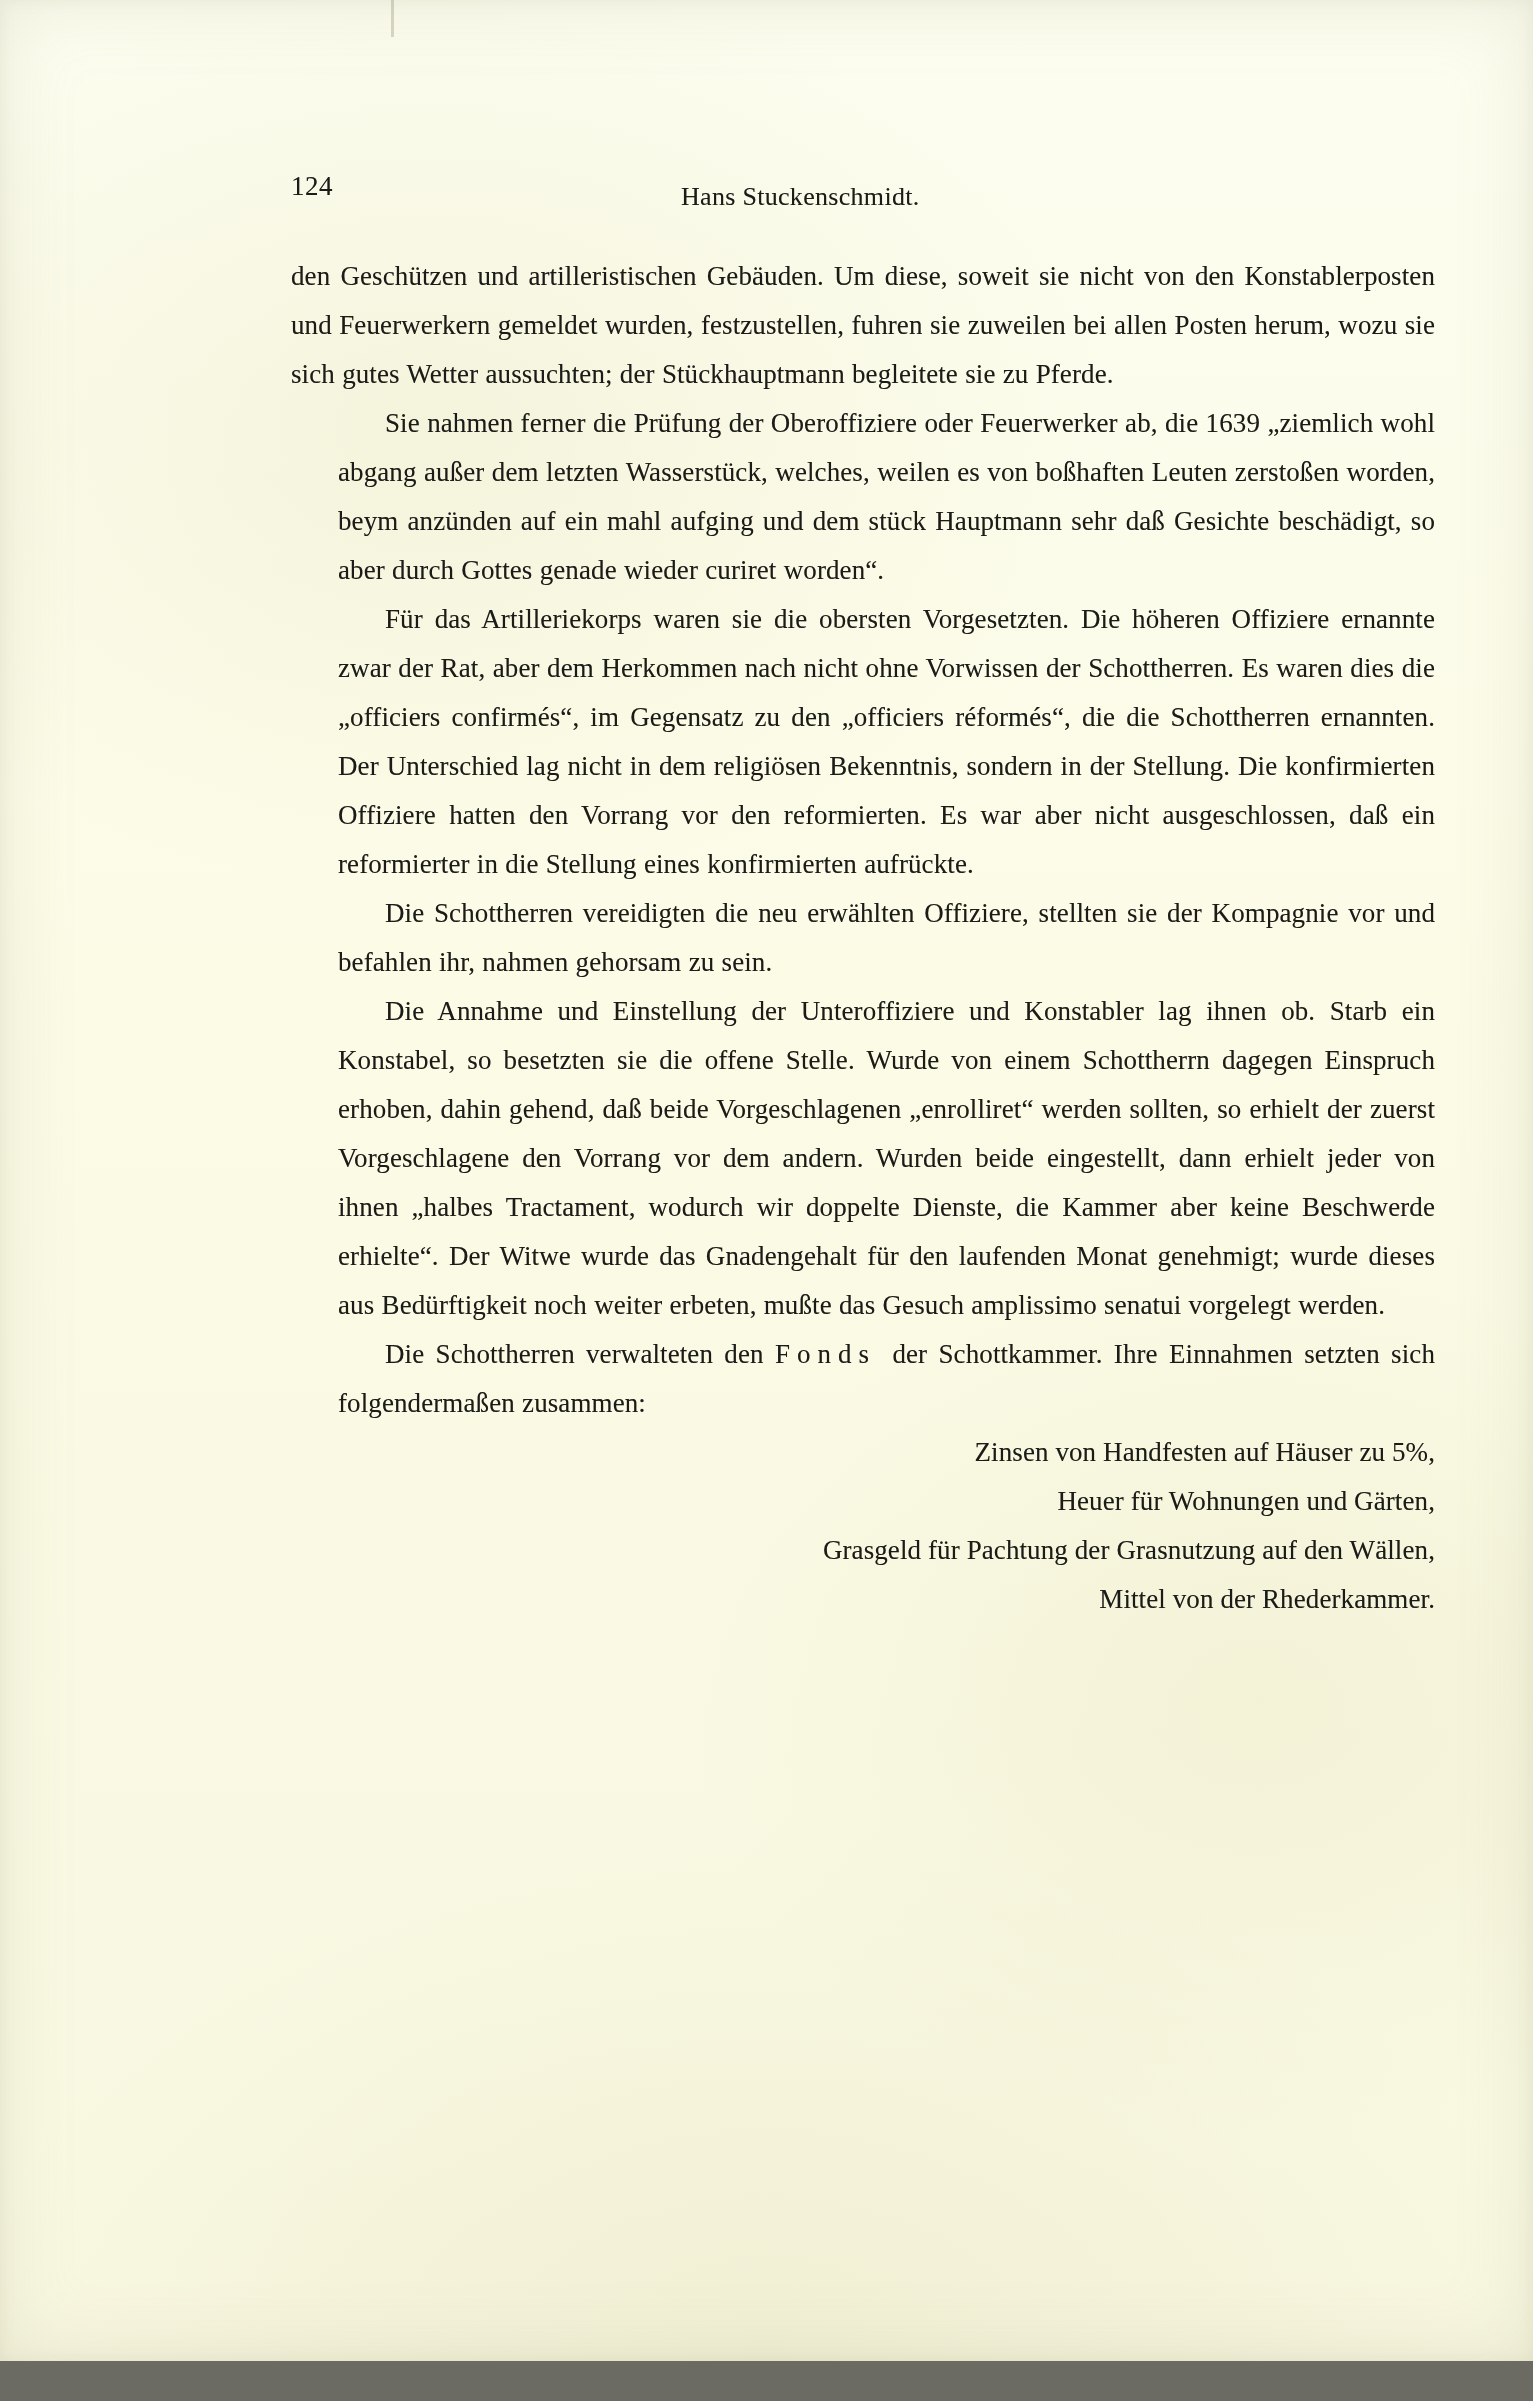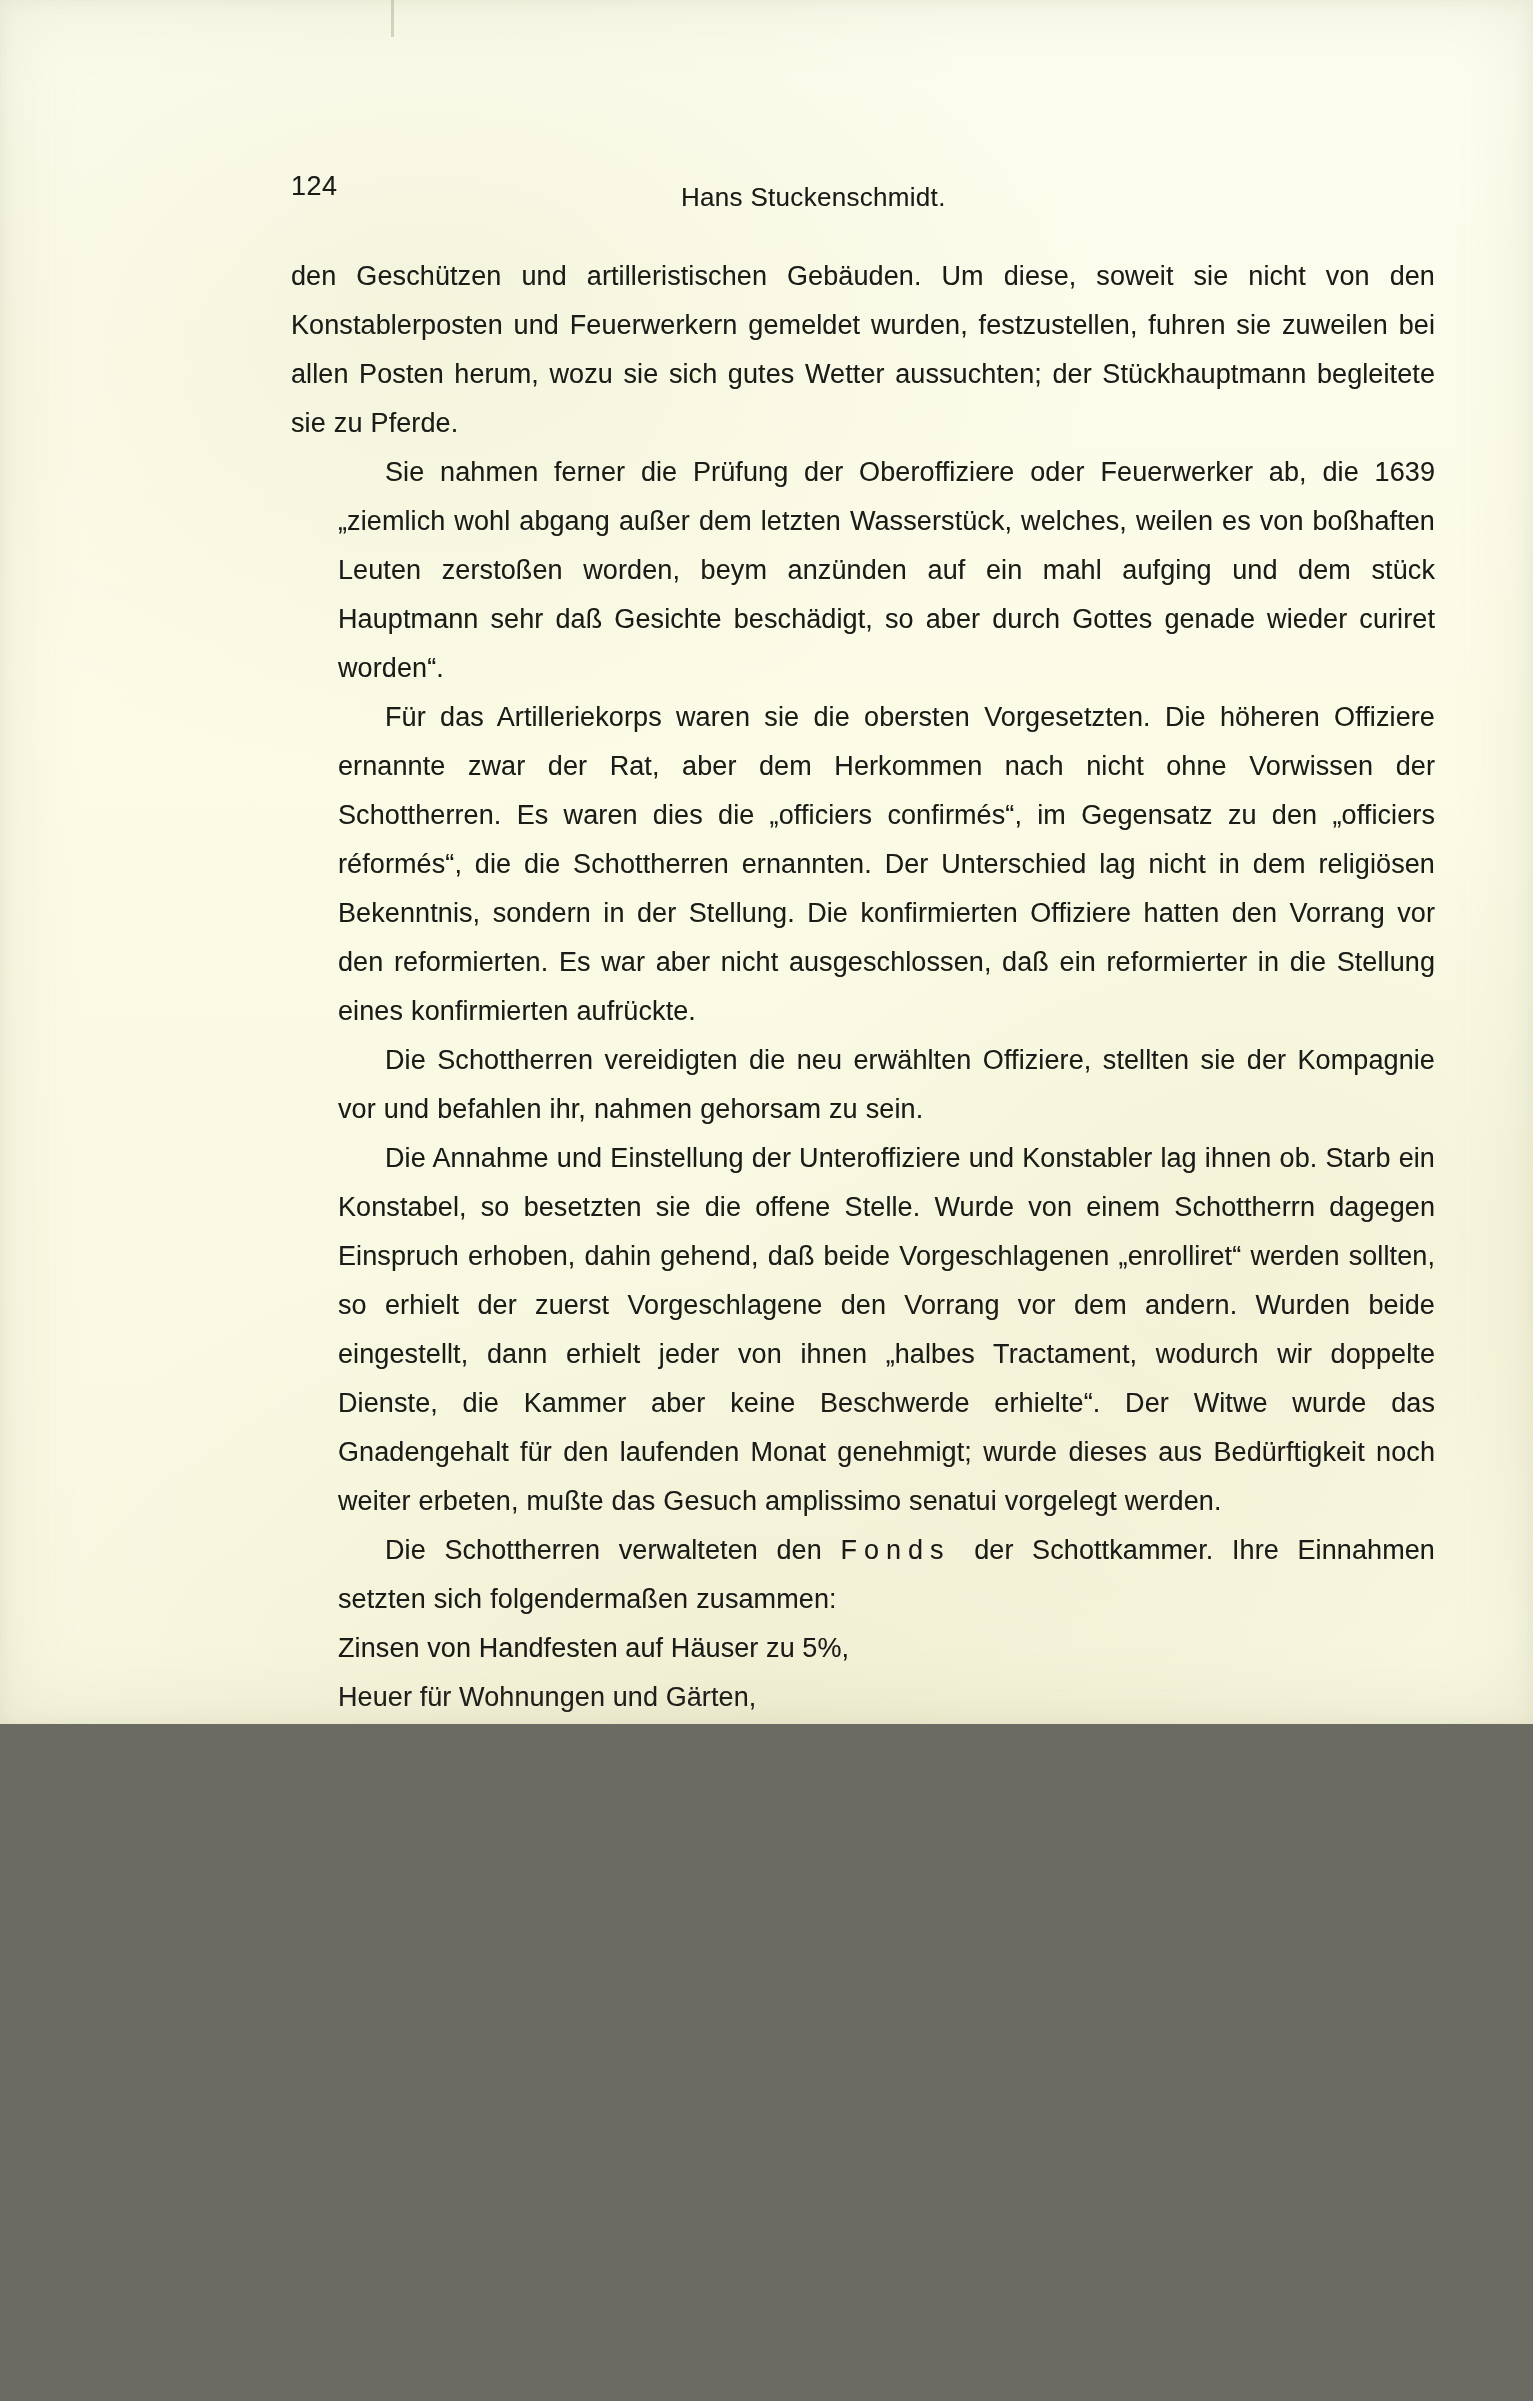--- a/index.html
+++ b/index.html
@@ -5,25 +5,25 @@
 <style>
   html, body {
     margin: 0;
     padding: 0;
     background: #6b6b63;
   }
 
   .page {
     position: relative;
     width: 1533px;
-    height: 1724px;
+    height: 2361px;
     margin: 0 auto;
     background: #f97316;
     overflow: hidden;
-    font-family: Liberation Sans, sans-serif;
+    font-family: Liberation Serif, serif;
     color: #1b1b18;
   }
 
   
   .paper-grain {
     position: absolute;
     inset: 0;
     pointer-events: none;
     background:
       radial-gradient(ellipse 961px 664px at 28% 18%, rgba(226,226,186,0.30), rgba(226,226,186,0) 70%),
@@ -99,20 +99,21 @@
   .spaced {
     letter-spacing: 7px;
     padding-right: 5.2px;
   }
 
   
   .income-list {
     margin: 0;
     padding: 0;
     list-style: none;
+    text-align: right;
   }
   .income-list li {
     font-size: 27px;
     line-height: 49px;
     letter-spacing: 0.1px;
     padding-left: 47px;
     white-space: nowrap;
   }
 
   

